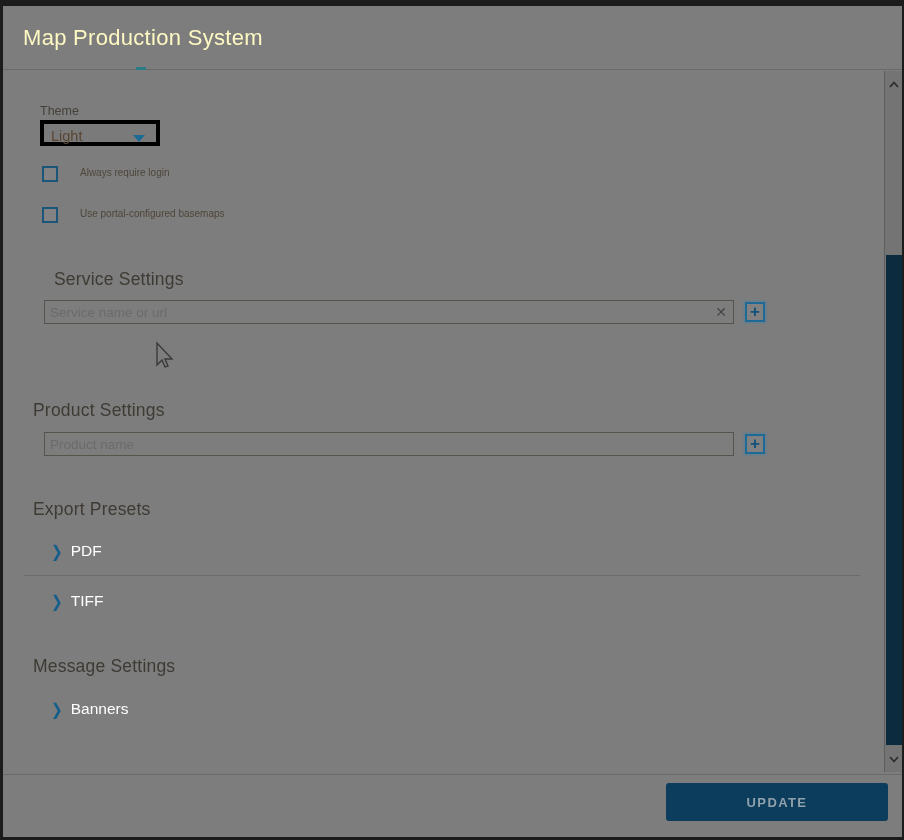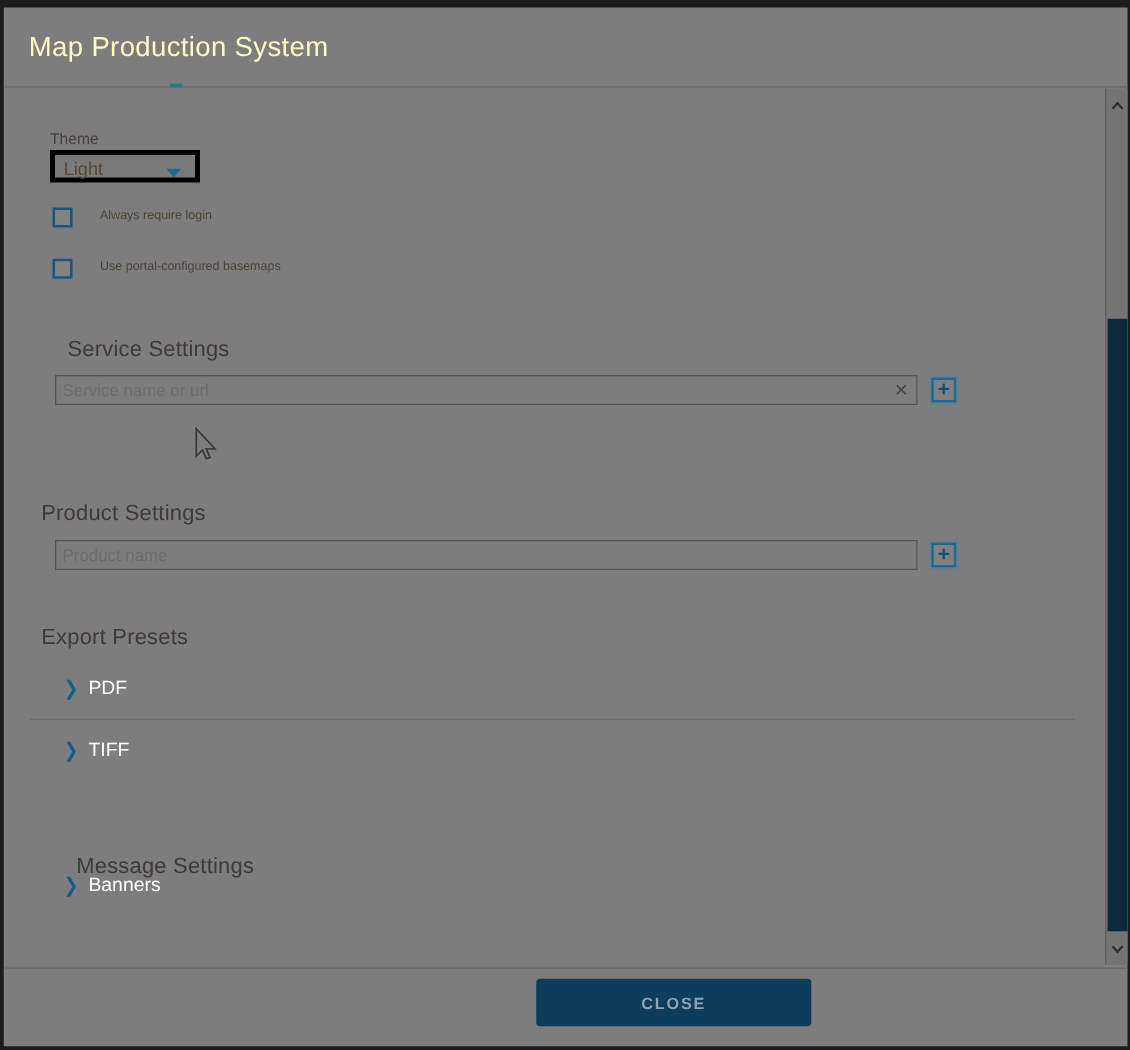--- a/index.html
+++ b/index.html
@@ -139,34 +139,34 @@
     <div class="expand-row" style="top:536px;">
       <span class="expand-chevron">❯</span><span class="expand-label">PDF</span>
     </div>
 
     <div class="divider" style="left:21px;top:569px;width:836px;"></div>
 
     <div class="expand-row" style="top:586px;">
       <span class="expand-chevron">❯</span><span class="expand-label">TIFF</span>
     </div>
 
-    <div class="abs section-heading" style="left:30px;top:676px;margin-left:28px;">Message Settings</div>
+    <div class="abs section-heading" style="left:30px;top:650px;">Message Settings</div>
 
     <div class="expand-row" style="top:694px;">
       <span class="expand-chevron">❯</span><span class="expand-label">Banners</span>
     </div>
 
     <div class="scrollbar">
       <svg class="scroll-arrow" style="top:8px;" width="12" height="12" viewBox="0 0 12 12">
         <polyline points="2,8 6,3.5 10,8" fill="none" stroke="#2e2e2e" stroke-width="1.8"></polyline>
       </svg>
       <div class="scroll-thumb"></div>
       <svg class="scroll-arrow" style="top:682px;" width="12" height="12" viewBox="0 0 12 12">
         <polyline points="2,4 6,8.5 10,4" fill="none" stroke="#2e2e2e" stroke-width="1.8"></polyline>
       </svg>
     </div>
 
     <div class="footer">
-      <button class="btn" style="left:426px;width:220px;">CLOSE</button>
+      <button class="btn" style="left:663px;width:222px;">UPDATE</button>
     </div>
 
   </div>
 </div>
 
 </body></html>

